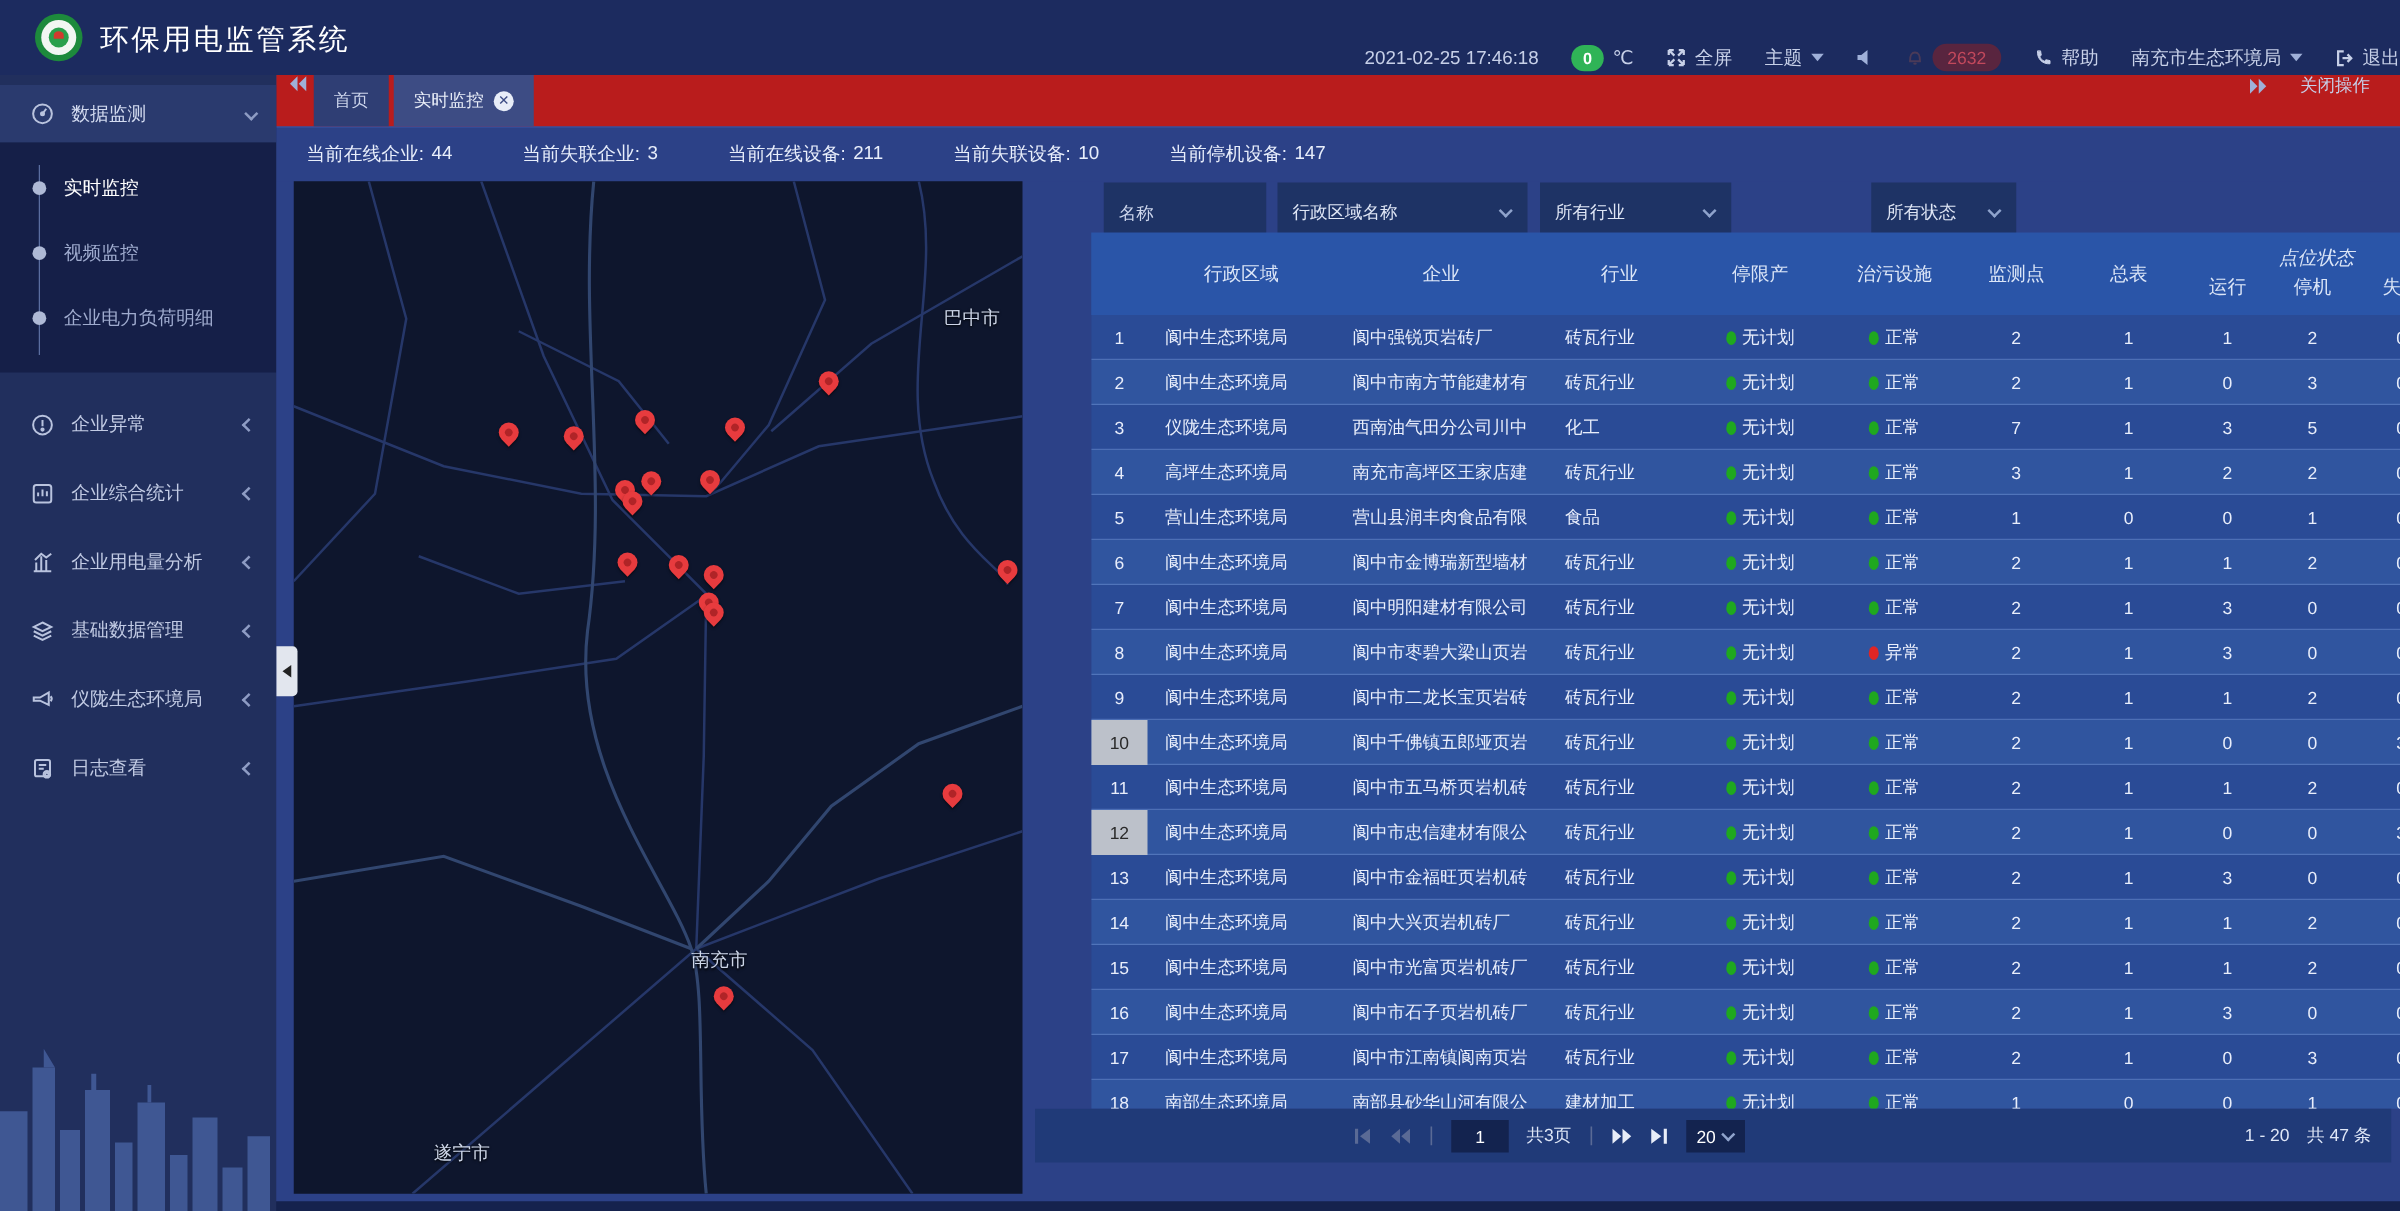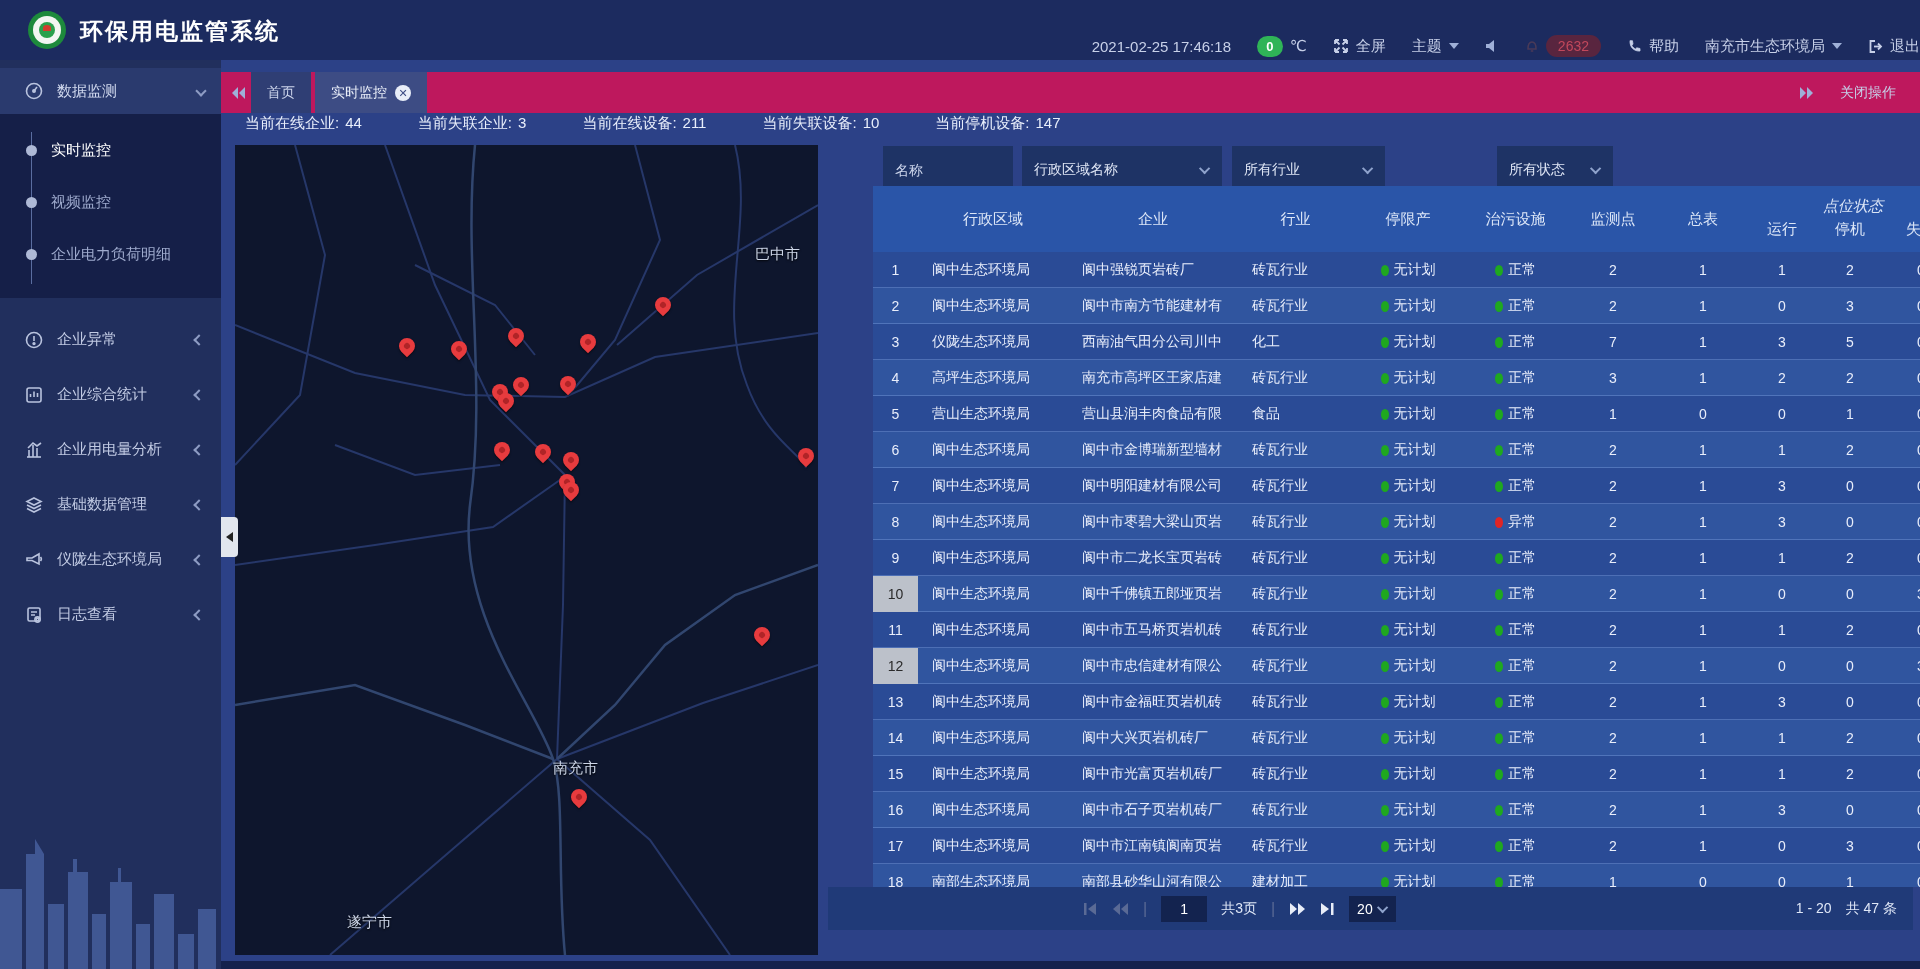--- a/index.html
+++ b/index.html
@@ -4,21 +4,21 @@
 <style>
   * { margin:0; padding:0; box-sizing:border-box; }
   html,body { width:1920px; height:969px; overflow:hidden; font-family:"Liberation Sans","DejaVu Sans",sans-serif; background:#2c4187; }
 
   
   #top-header { position:absolute; left:0; top:0; width:1920px; height:60px; background:#1c2b5f; z-index:30; display:flex; align-items:center; }
   .logo { position:absolute; left:28px; top:11px; width:38px; height:38px; border-radius:50%; background:#1d8a3c; display:flex; align-items:center; justify-content:center; }
   .logo .ring { width:28px; height:28px; border-radius:50%; background:#f2f6f2; display:flex; align-items:center; justify-content:center; }
   .logo .core { width:16px; height:16px; border-radius:50%; background:#2aa04c; position:relative; overflow:hidden; }
   .logo .core:after { content:""; position:absolute; left:4px; top:3px; width:8px; height:6px; border-radius:50% 50% 0 0; background:#d23a2e; }
-  .app-title { position:absolute; left:80px; top:16px; color:#ffffff; font-size:23px; font-weight:bold; letter-spacing:2px; }
+  .app-title { position:absolute; left:80px; top:16px; color:#ffffff; font-size:23px; font-weight:normal; letter-spacing:2px; }
   .hright { position:absolute; right:0; top:16px; height:60px; display:flex; align-items:center; gap:26px; color:#c7d0e8; font-size:15px; }
   .hitem { display:flex; align-items:center; gap:7px; cursor:default; white-space:nowrap; }
   .temp-badge { display:inline-flex; align-items:center; justify-content:center; min-width:26px; height:21px; border-radius:11px; background:#2fb457; color:#fff; font-size:13px; font-weight:bold; padding:0 6px; }
   .notif-badge { display:inline-flex; align-items:center; justify-content:center; height:22px; border-radius:11px; background:#59253f; color:#c2485c; font-size:14px; padding:0 12px; }
   .caret-down { width:0; height:0; border-left:5px solid transparent; border-right:5px solid transparent; border-top:6px solid #9fb0d8; display:inline-block; }
   .hicon svg { display:block; }
 
   
   #sidebar { position:absolute; left:0; top:60px; width:221px; height:909px; background:#212f5d; z-index:20; overflow:hidden; }
   .menu-parent { height:46px; display:flex; align-items:center; padding:0 16px 0 24px; color:#d3dbf0; font-size:15px; gap:13px; background:#2a3a6e; cursor:pointer; }
@@ -30,21 +30,21 @@
   .subitem .dot { position:absolute; left:26px; width:11px; height:11px; border-radius:50%; background:#aeb9d6; }
   .menu-item { height:55px; display:flex; align-items:center; padding:0 18px 0 24px; color:#c2cbe4; font-size:15px; gap:13px; cursor:pointer; }
   .menu-item .grow { flex:1; }
   .chev-left { width:8px; height:8px; border-left:2px solid #8e9cc4; border-bottom:2px solid #8e9cc4; transform:rotate(45deg); display:inline-block; }
   .chev-down { width:8px; height:8px; border-left:2px solid #8e9cc4; border-bottom:2px solid #8e9cc4; transform:rotate(-45deg); display:inline-block; }
   .micon { width:20px; height:20px; flex:0 0 20px; }
   .micon svg { display:block; }
   #skyline { position:absolute; left:0; bottom:0; width:221px; height:175px; opacity:.55; }
 
   
-  #tab-bar { position:absolute; left:221px; top:72px; width:1699px; height:41px; background:#be185d; display:flex; align-items:center; z-index:10; }
+  #tab-bar { position:absolute; left:221px; top:60px; width:1699px; height:41px; background:#b91c1c; display:flex; align-items:flex-start; z-index:10; }
   .tab-scroll-left { margin-left:10px; }
   .tab { height:41px; display:flex; align-items:center; gap:8px; padding:0 16px; color:#cdd5ec; font-size:14px; background:#2f3e74; margin-left:4px; cursor:pointer; }
   .tab.active { background:#3d4c84; color:#e8edf8; }
   .tab-close { width:16px; height:16px; border-radius:50%; background:#e8edf8; color:#3d4c84; font-size:11px; line-height:16px; text-align:center; font-weight:bold; }
   .tabbar-right { margin-left:auto; display:flex; align-items:center; gap:26px; padding-right:24px; color:#c6cfe8; font-size:14px; }
 
   
   #stats-bar { position:absolute; left:221px; top:101px; width:1699px; height:44px; background:#2c4187; display:flex; align-items:center; gap:56px; padding-left:24px; color:#e8eefb; font-size:15px; border-top:1px solid #3a57a8; }
   .stat { display:flex; gap:6px; white-space:nowrap; }
 

